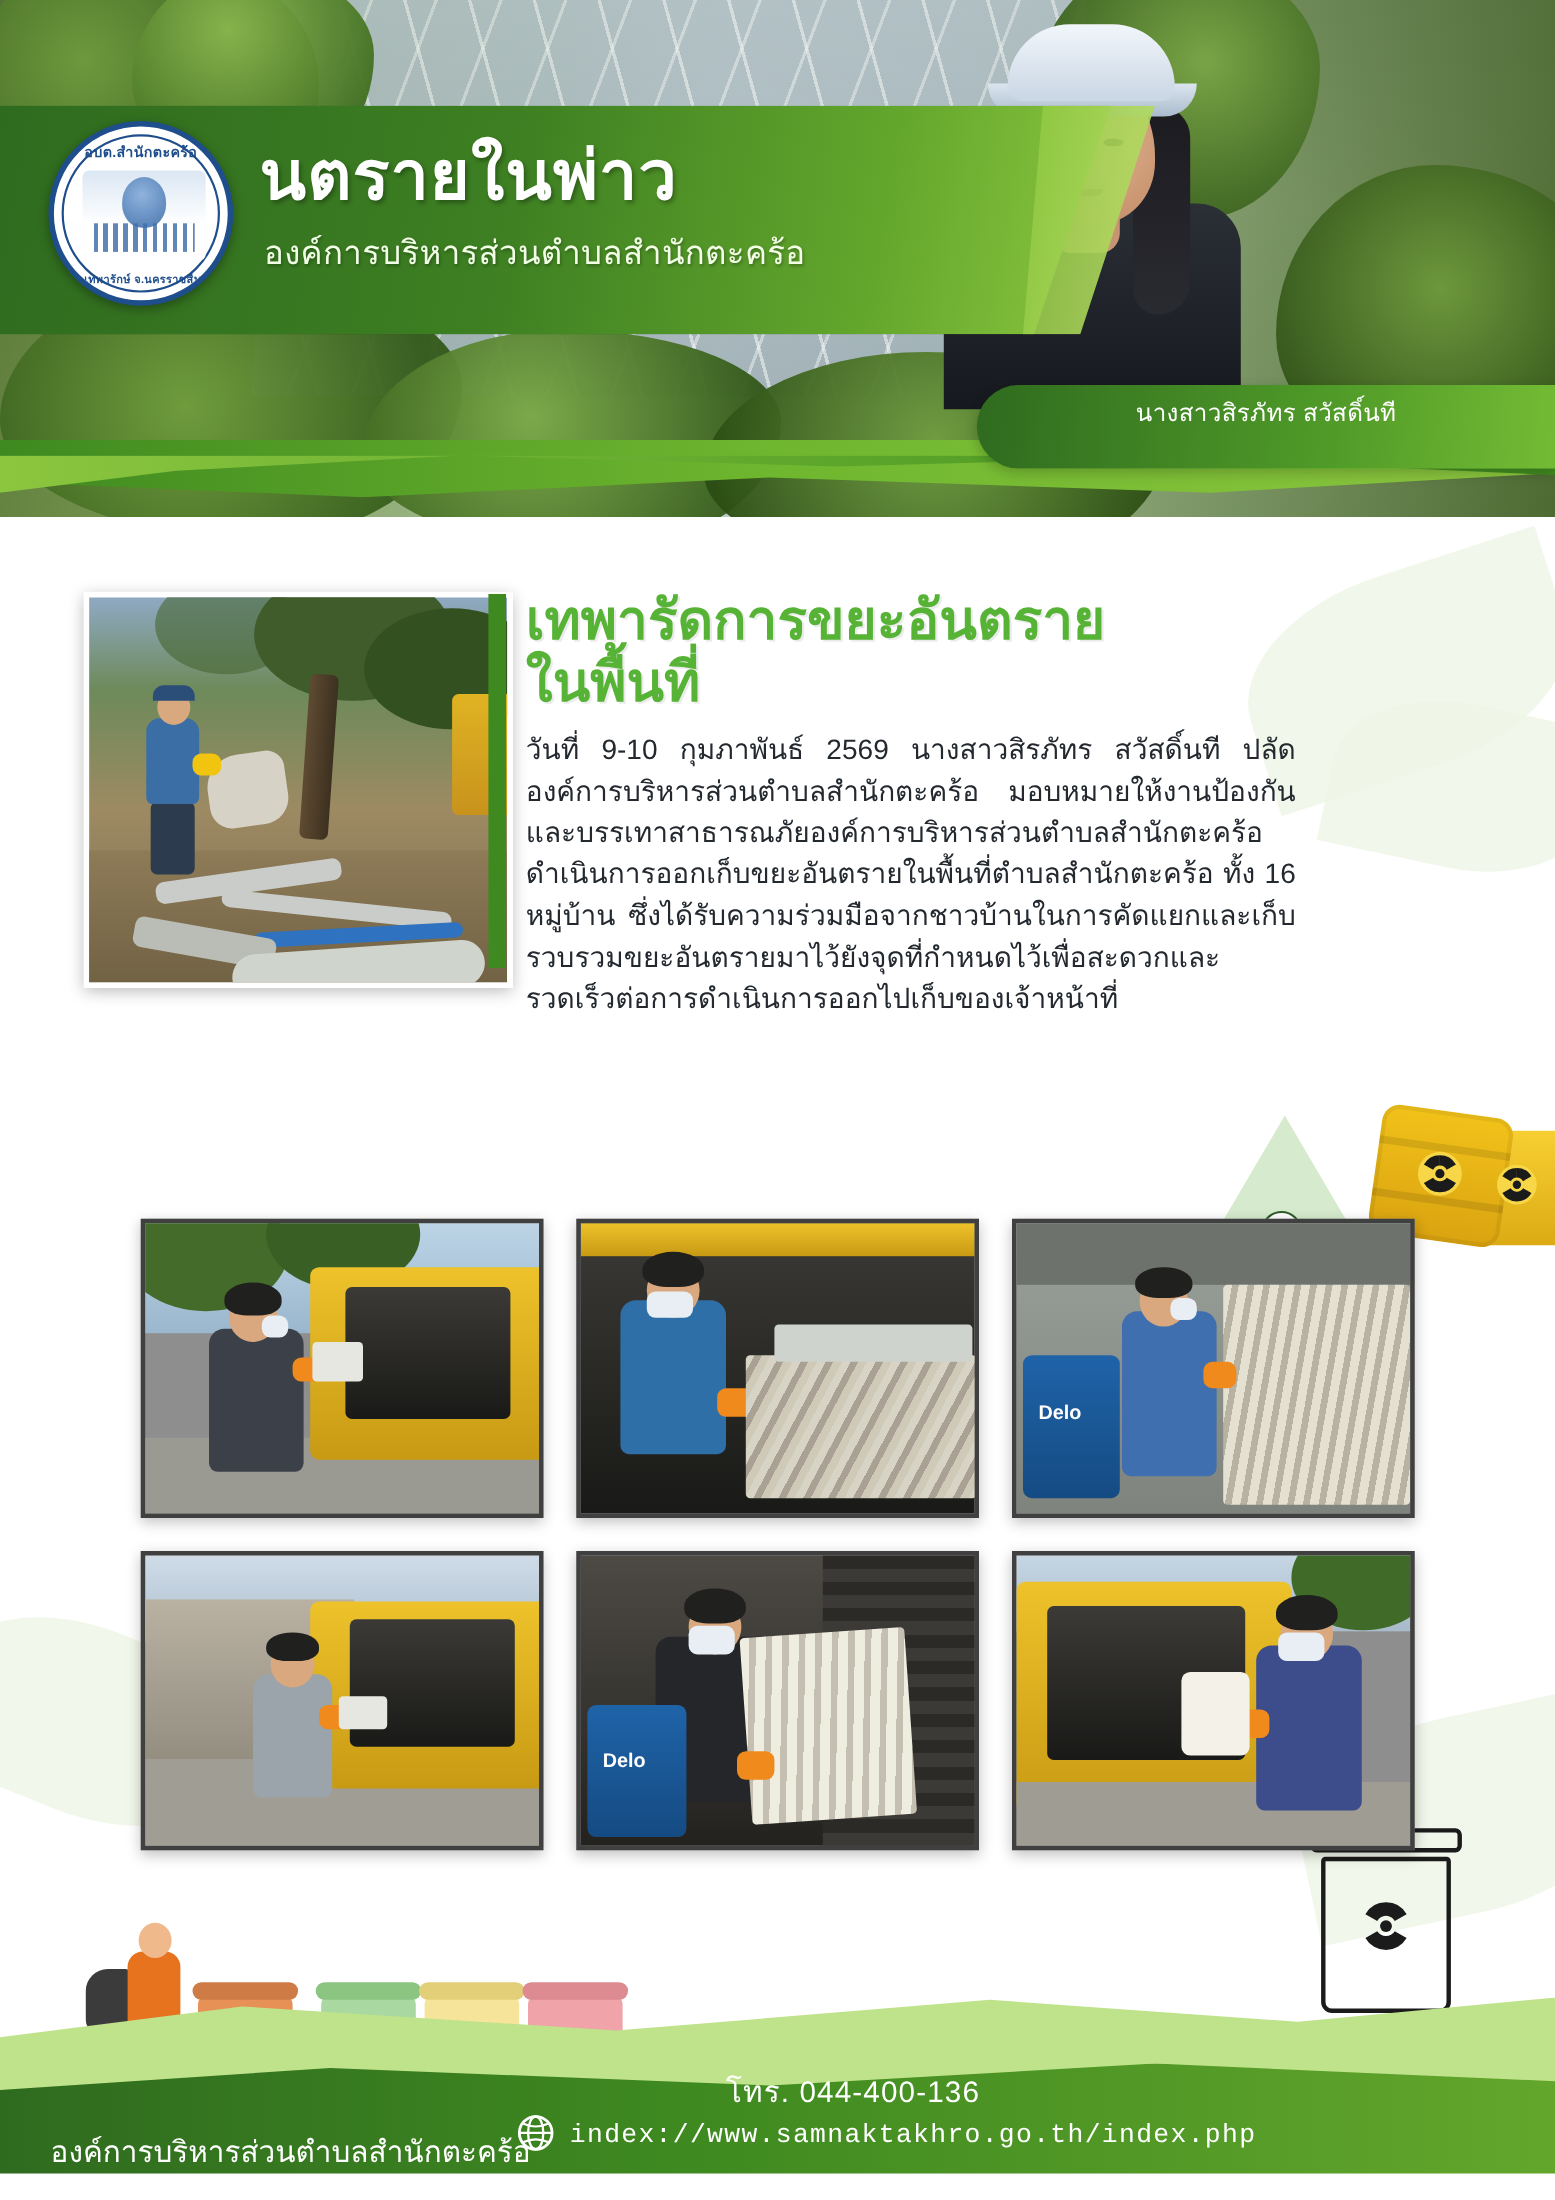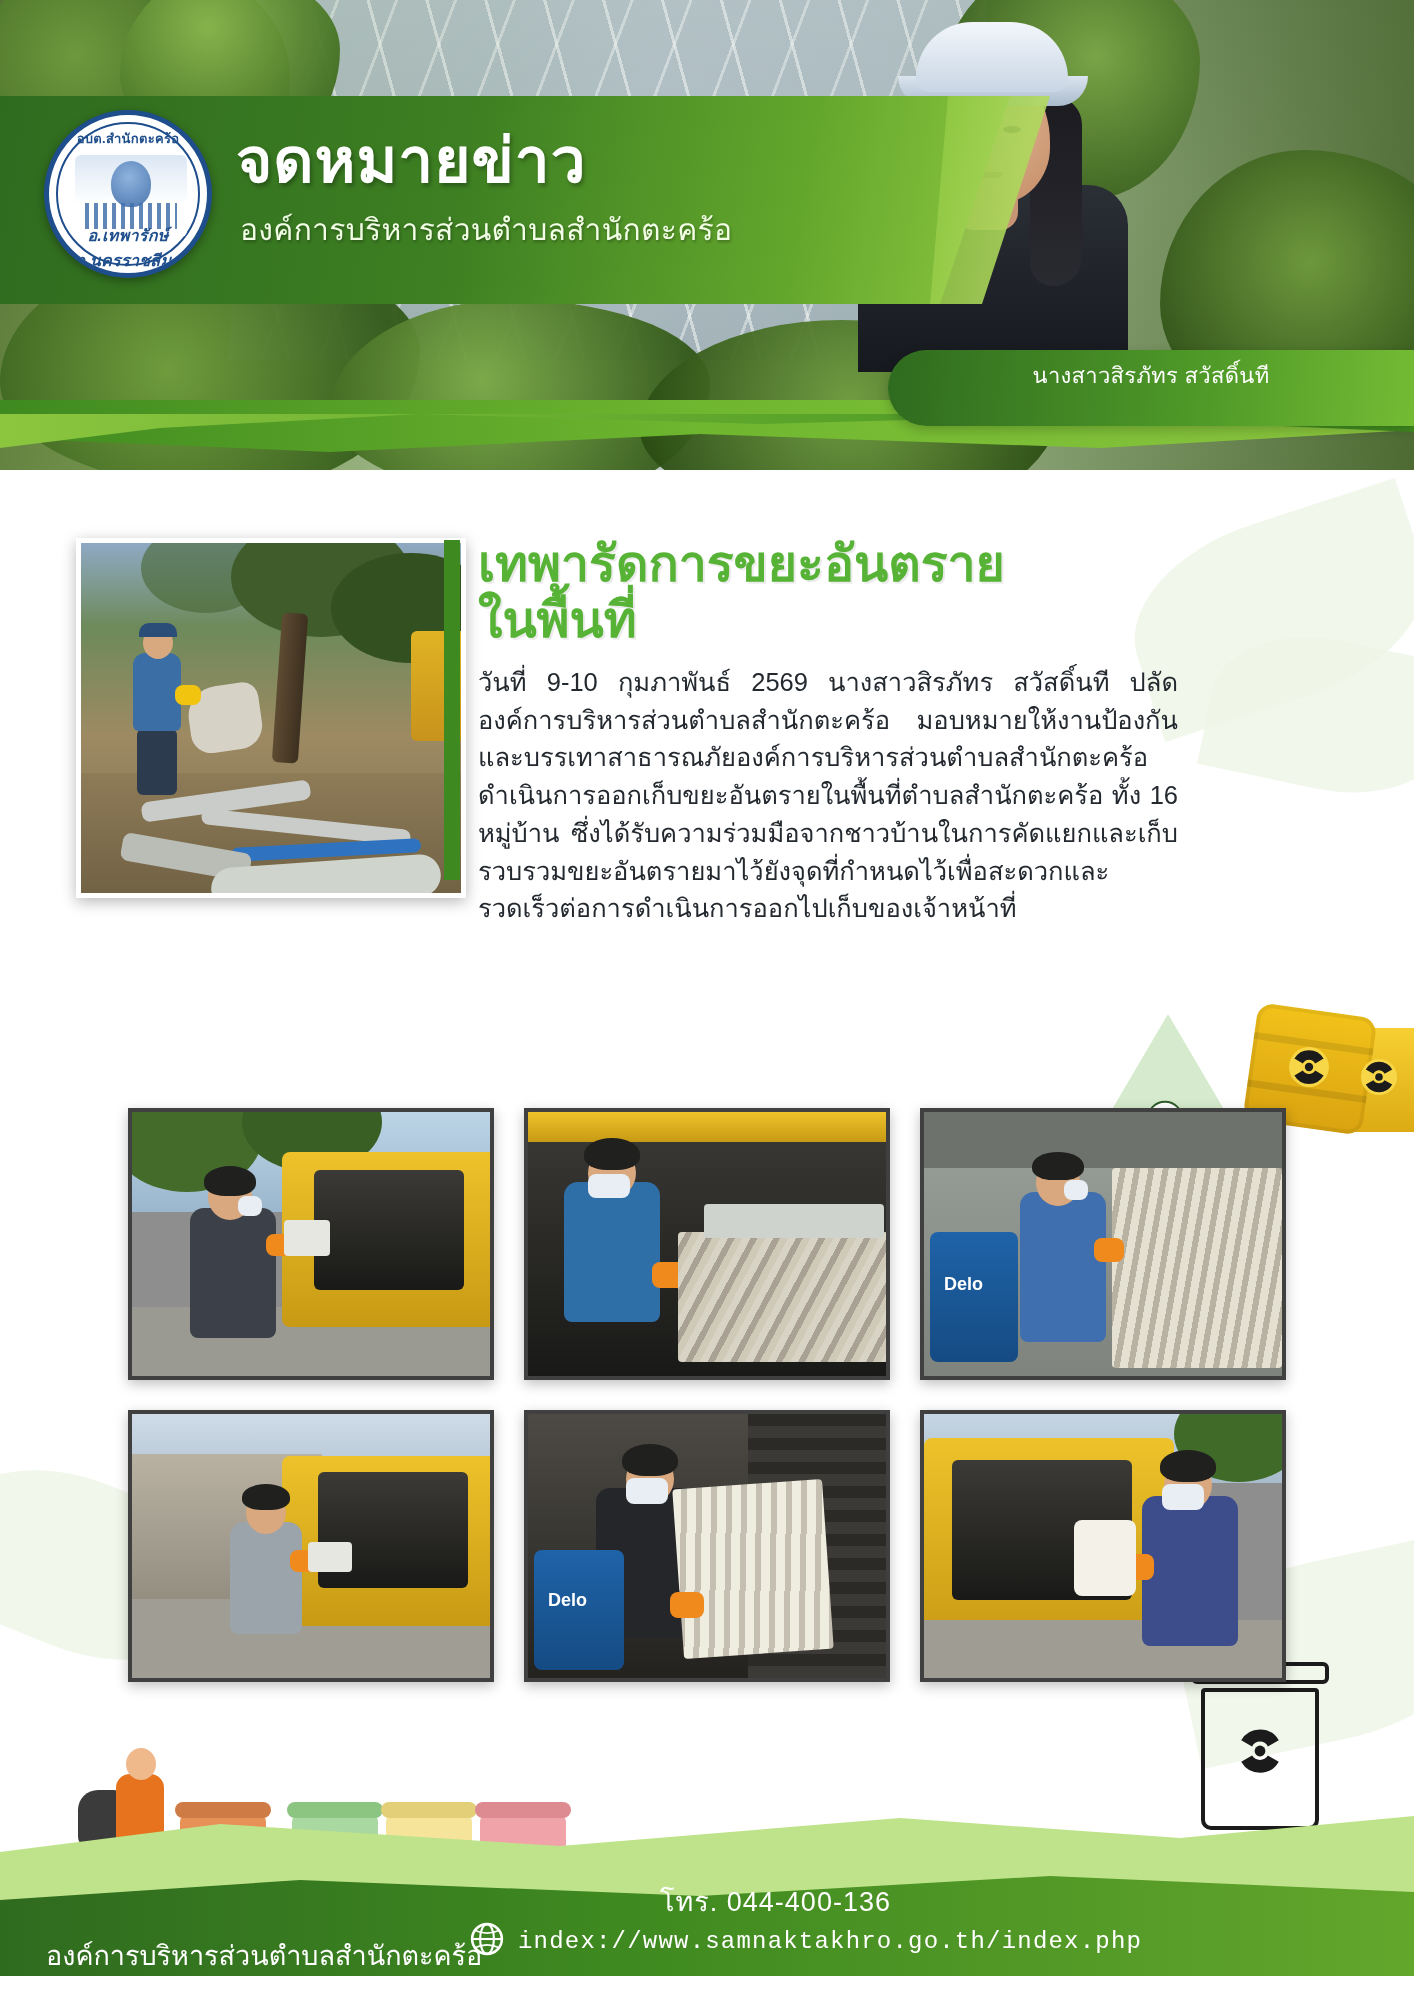--- a/index.html
+++ b/index.html
@@ -84,21 +84,21 @@
   }
   .logo-seal .ring {
     position: absolute; left: 7px; top: 7px; right: 7px; bottom: 7px;
     border: 2px solid #1f4e8c; border-radius: 50%;
   }
   .logo-seal .seal-top, .logo-seal .seal-bottom {
     position: absolute; width: 100%; text-align: center;
     color: #1f4e8c; font-size: 13px; font-weight: bold; letter-spacing: .3px;
   }
   .logo-seal .seal-top { top: 13px; }
-  .logo-seal .seal-bottom { bottom: 0; font-size: 16px; font-style: italic; }
+  .logo-seal .seal-bottom { bottom: 12px; font-size: 10px; }
   .logo-seal .seal-art {
     position: absolute; left: 26px; top: 40px; width: 112px; height: 82px;
     background:
       linear-gradient(180deg, #dbe7f4 0%, #ffffff 60%);
     border-radius: 6px;
   }
   .logo-seal .seal-art::before {
     content: "";
     position: absolute; left: 10px; bottom: 8px; width: 92px; height: 26px;
     background: repeating-linear-gradient(90deg, #2b5ea0 0 4px, transparent 4px 9px);
@@ -462,21 +462,21 @@
   <div class="header-banner"></div>
   <div class="header-banner-accent"></div>
 
   <div class="logo-seal">
     <div class="ring"></div>
     <div class="seal-art"></div>
     <div class="seal-top">อบต.สำนักตะคร้อ</div>
     <div class="seal-bottom">อ.เทพารักษ์  จ.นครราชสีมา</div>
   </div>
 
-  <div class="header-title">จดหมายข่าว</div>
+  <div class="header-title">นตรายในพ่าว</div>
   <div class="header-subtitle">องค์การบริหารส่วนตำบลสำนักตะคร้อ</div>
 
   <div class="name-plate">
     <div class="l1">นางสาวสิรภัทร สวัสดิ์นที</div>
   </div>
 
   <div class="bg-leaf bl1"></div>
   <div class="bg-leaf bl2"></div>
   <div class="bg-leaf bl3"></div>
   <div class="bg-leaf bl4"></div>

